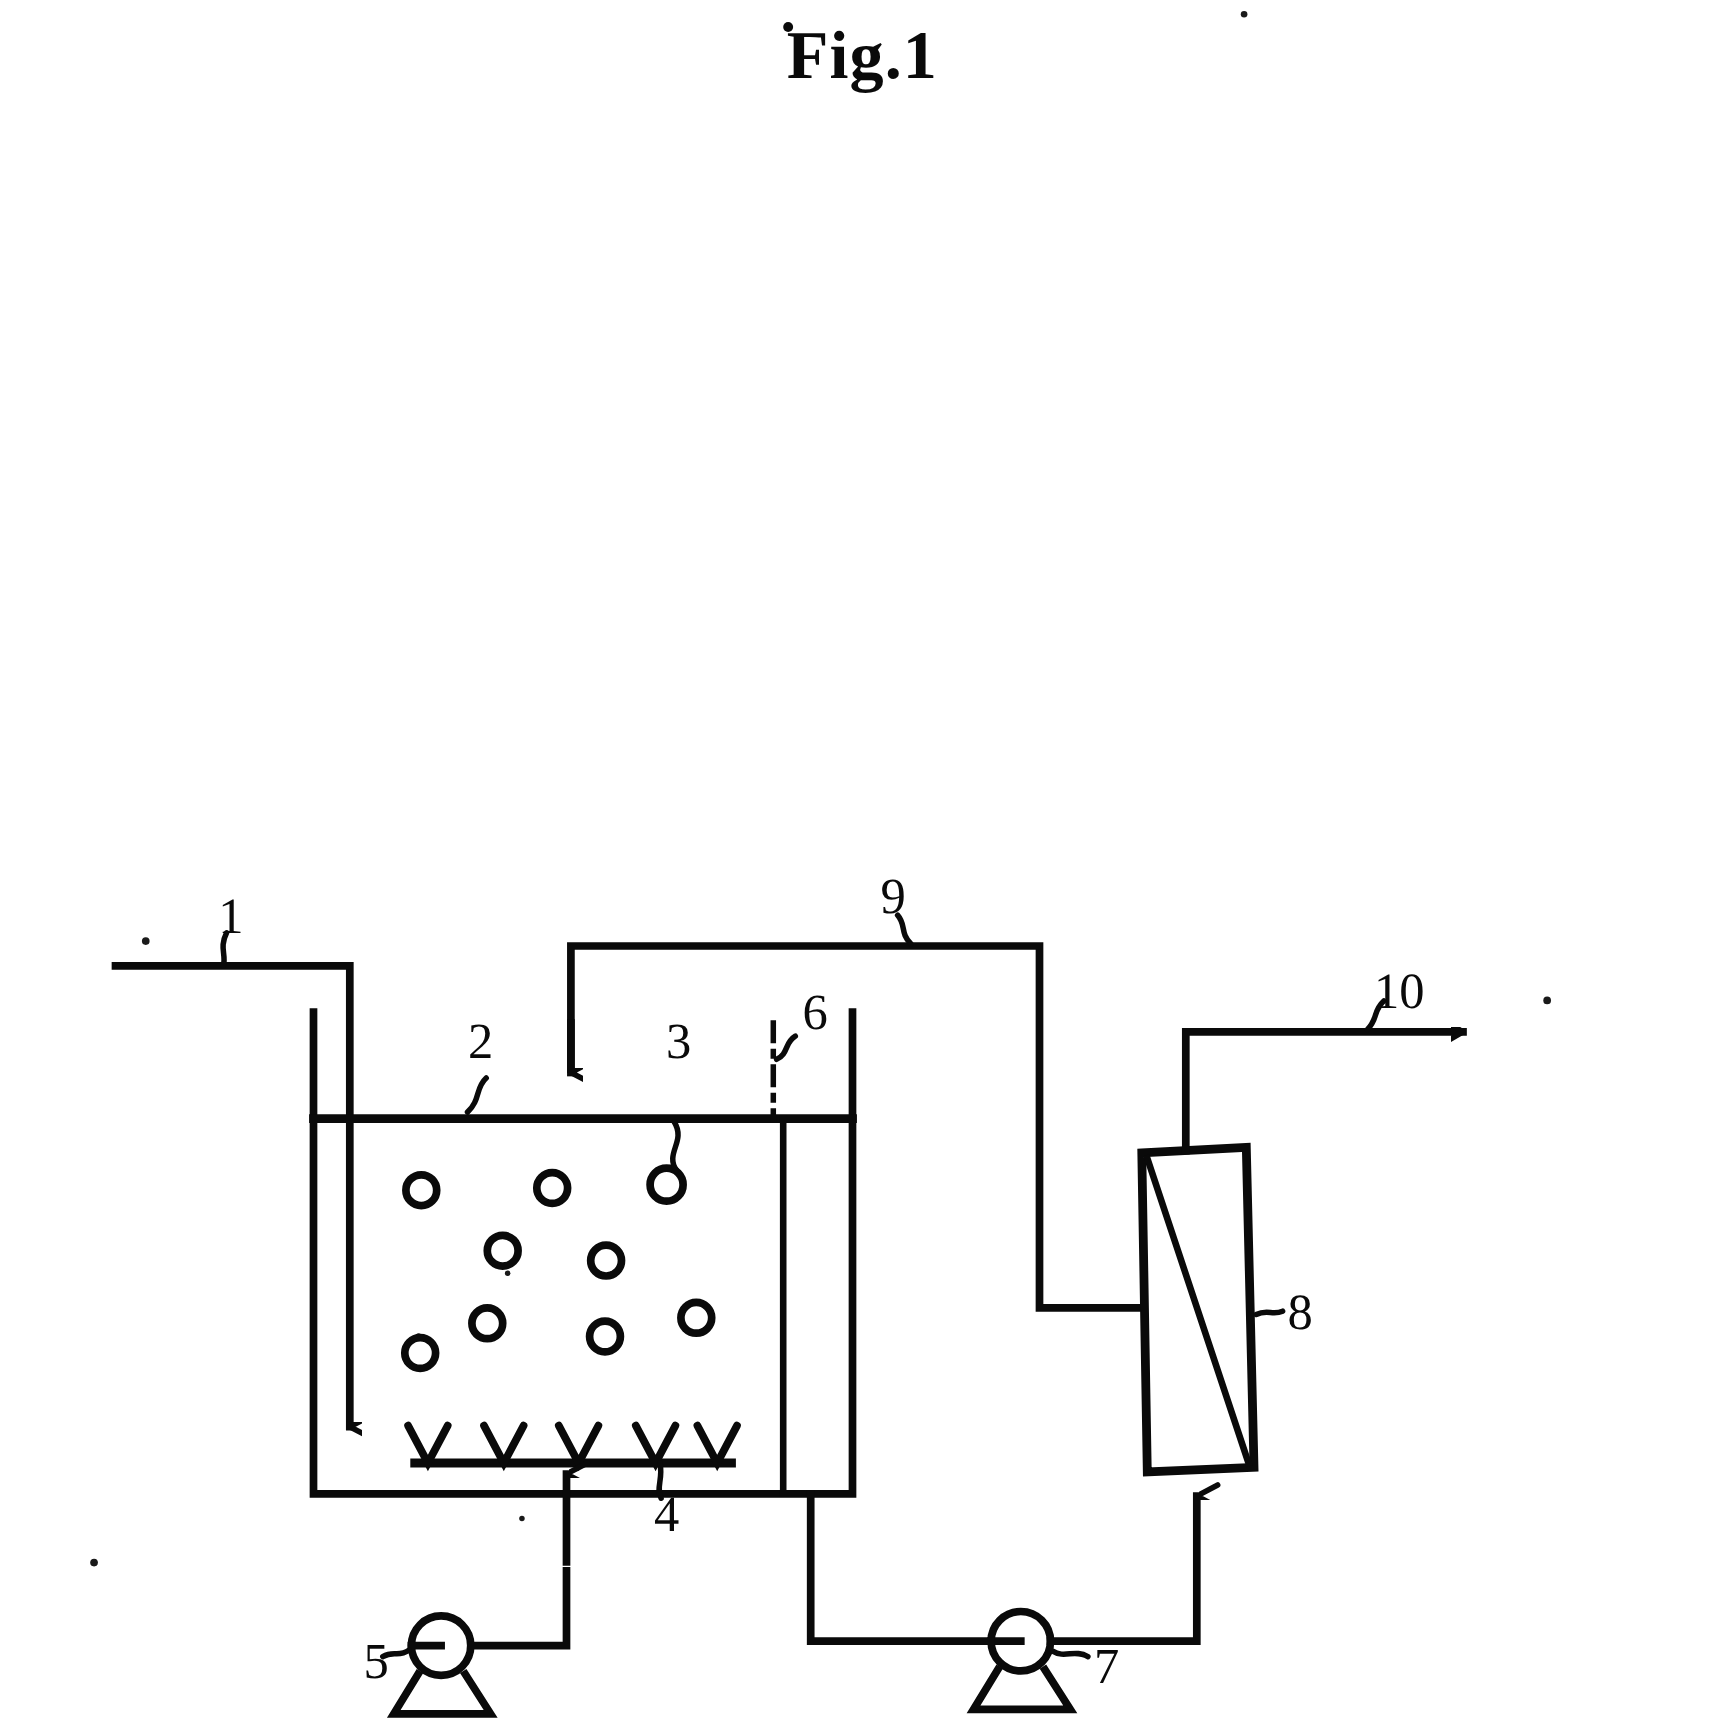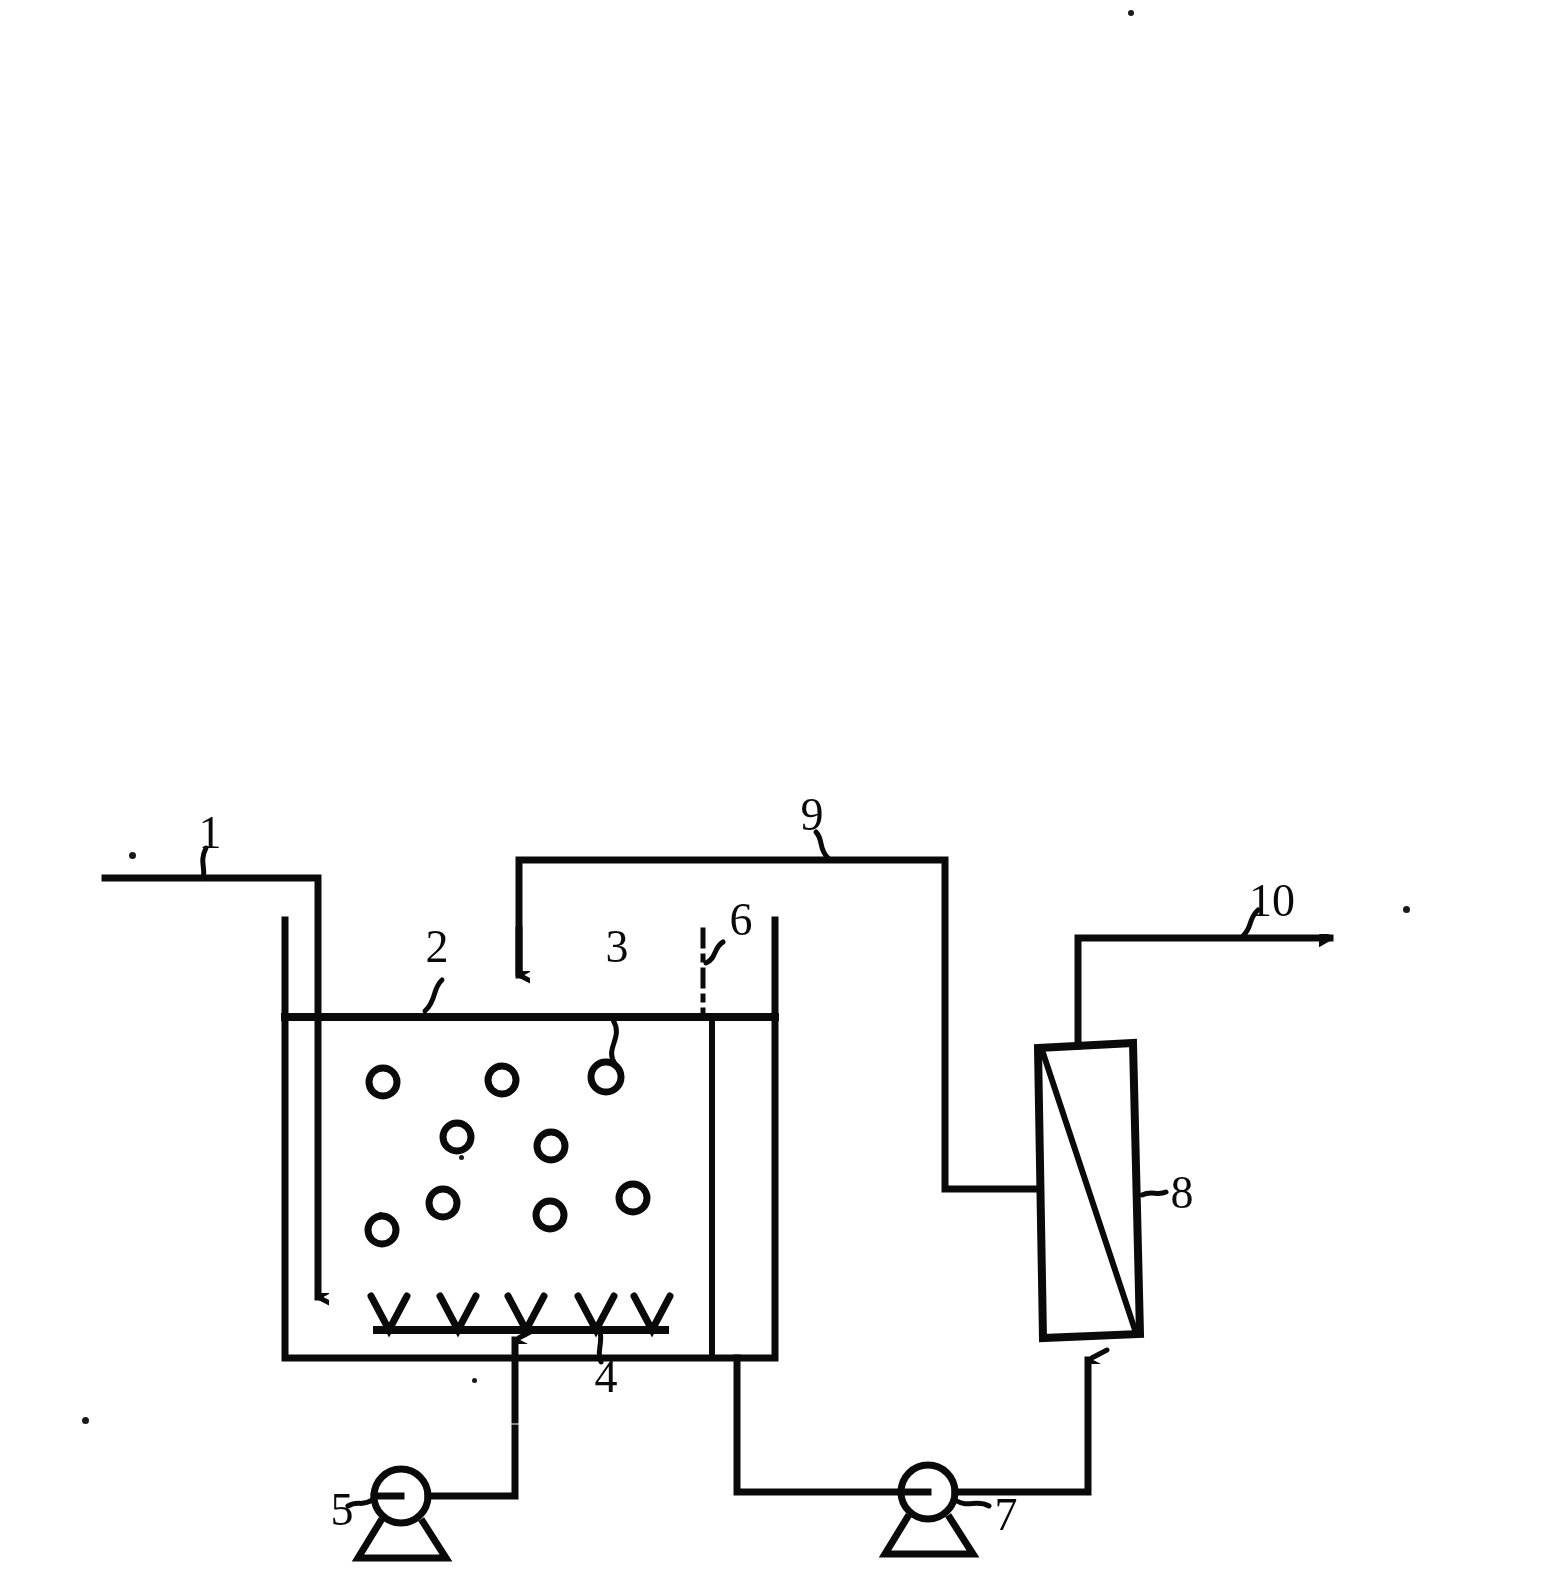--- a/index.html
+++ b/index.html
@@ -52,20 +52,24 @@
     position: absolute;
     background: #1a1a1a;
     border-radius: 50%;
   }
 </style>
 </head>
 <body>
 
 <div id="page">
 
+  <div id="fig-title">
+    <span class="dot-over"></span>
+    <span>Fig.1</span>
+  </div>
 
   <div class="speck" style="left:1128px;top:10px;width:6px;height:6px;"></div>
   <div class="speck" style="left:129px;top:852px;width:7px;height:7px;"></div>
   <div class="speck" style="left:1403px;top:906px;width:7px;height:7px;"></div>
   <div class="speck" style="left:82px;top:1417px;width:7px;height:7px;"></div>
   <div class="speck" style="left:459px;top:1155px;width:5px;height:5px;"></div>
   <div class="speck" style="left:378px;top:1212px;width:5px;height:5px;"></div>
   <div class="speck" style="left:472px;top:1378px;width:5px;height:5px;"></div>
 
   <svg id="diagram-svg" width="1568" height="1577" viewBox="0 0 1568 1577">

